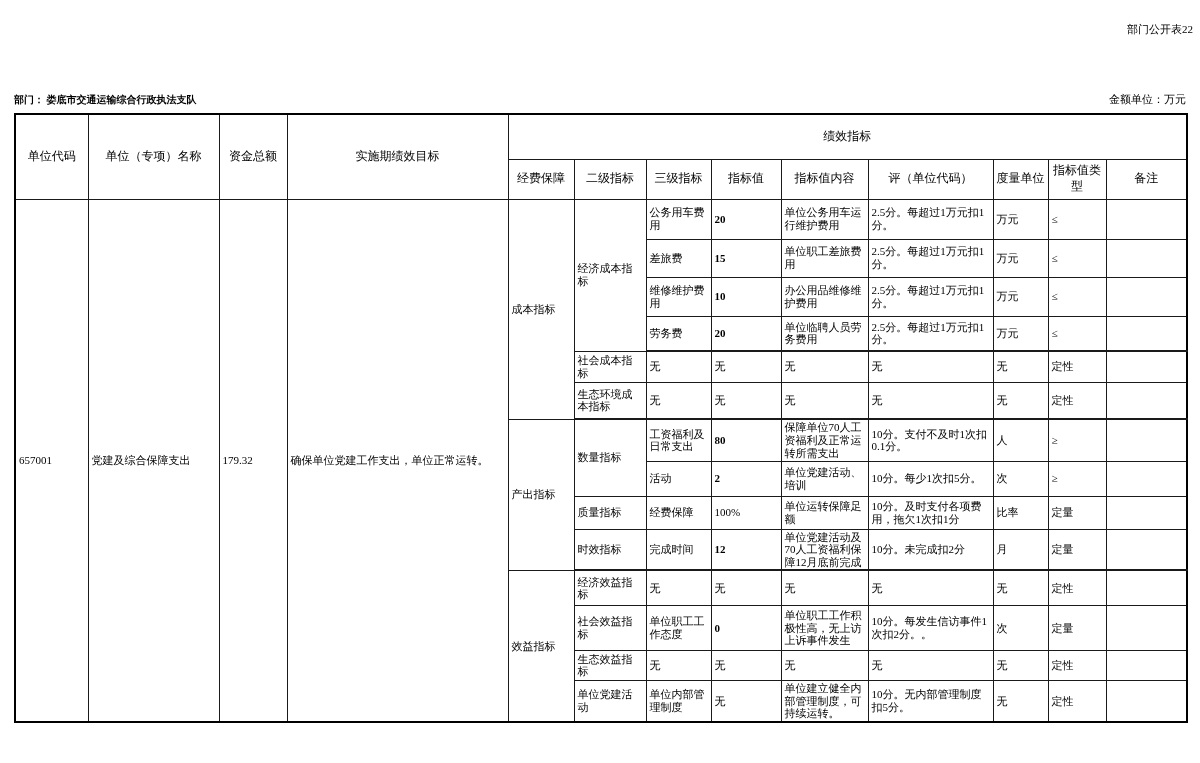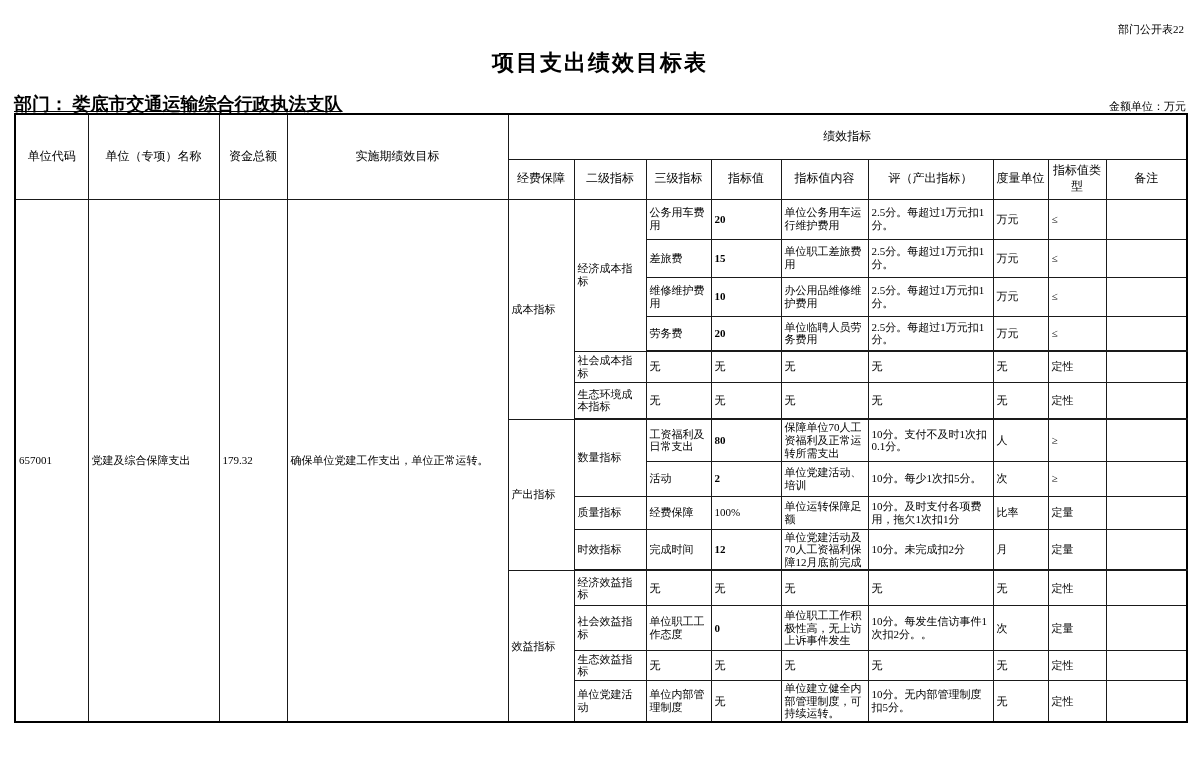--- a/index.html
+++ b/index.html
@@ -5,33 +5,33 @@
   html, body { margin: 0; padding: 0; }
   body {
     width: 1200px; height: 763px;
     background: #ffffff;
     font-family: "Liberation Serif", "DejaVu Serif", serif;
     color: #000;
   }
   .page { position: relative; width: 1200px; height: 763px; overflow: hidden; }
 
   .corner-label {
-    position: absolute; top: 22px; right: 16px;
+    position: absolute; top: 22px; right: 7px;
     font-size: 11px;
   }
   .doc-title {
     position: absolute; top: 48px; left: 0; width: 100%;
     text-align: center;
     font-size: 22px; font-weight: bold; letter-spacing: 2px;
   }
   .meta-row {
     position: absolute; top: 92px; left: 14px; width: 1172px;
     display: flex; justify-content: space-between; align-items: baseline;
   }
-  .dept { font-size: 18px; font-weight: bold; text-decoration: underline; }
+  .dept { font-size: 10px; font-weight: bold; }
   .amt-unit { font-size: 11px; font-family: Liberation Serif, serif; }
 
   table.perf {
     position: absolute; top: 113px; left: 14px;
     width: 1172px;
     border-collapse: collapse; table-layout: fixed;
     border: 2px solid #000;
   }
   table.perf th, table.perf td {
     border: 1px solid #1a1a1a;
@@ -51,21 +51,20 @@
   td.r { text-align: right; }
   td.num { text-align: right; font-weight: bold; }
   tr.sec-end > td { border-bottom-width: 2px; }
 </style>
 </head>
 <body>
 
 <div class="page">
 
   <div class="corner-label">部门公开表22</div>
-  <div class="doc-title">项目支出绩效目标表</div>
 
   <div class="meta-row">
     <span class="dept">部门： 娄底市交通运输综合行政执法支队</span>
     <span class="amt-unit">金额单位：万元</span>
   </div>
 
   <table class="perf">
     <colgroup>
       <col style="width:73px">
         <col style="width:131px">
@@ -88,21 +87,21 @@
         <th rowspan="2">资金总额</th>
         <th rowspan="2">实施期绩效目标</th>
         <th colspan="9">绩效指标</th>
       </tr>
       <tr style="height:40px">
         <th>经费保障</th>
         <th>二级指标</th>
         <th>三级指标</th>
         <th>指标值</th>
         <th>指标值内容</th>
-        <th>评（产出指标）</th>
+        <th>评（单位代码）</th>
         <th>度量单位</th>
         <th>指标值类型</th>
         <th>备注</th>
       </tr>
 
       <tr style="height:40px">
         <td rowspan="14" class="c">657001</td>
         <td rowspan="14" class="c">党建及综合保障支出</td>
         <td rowspan="14" class="r">179.32</td>
         <td rowspan="14">确保单位党建工作支出，单位正常运转。</td>

